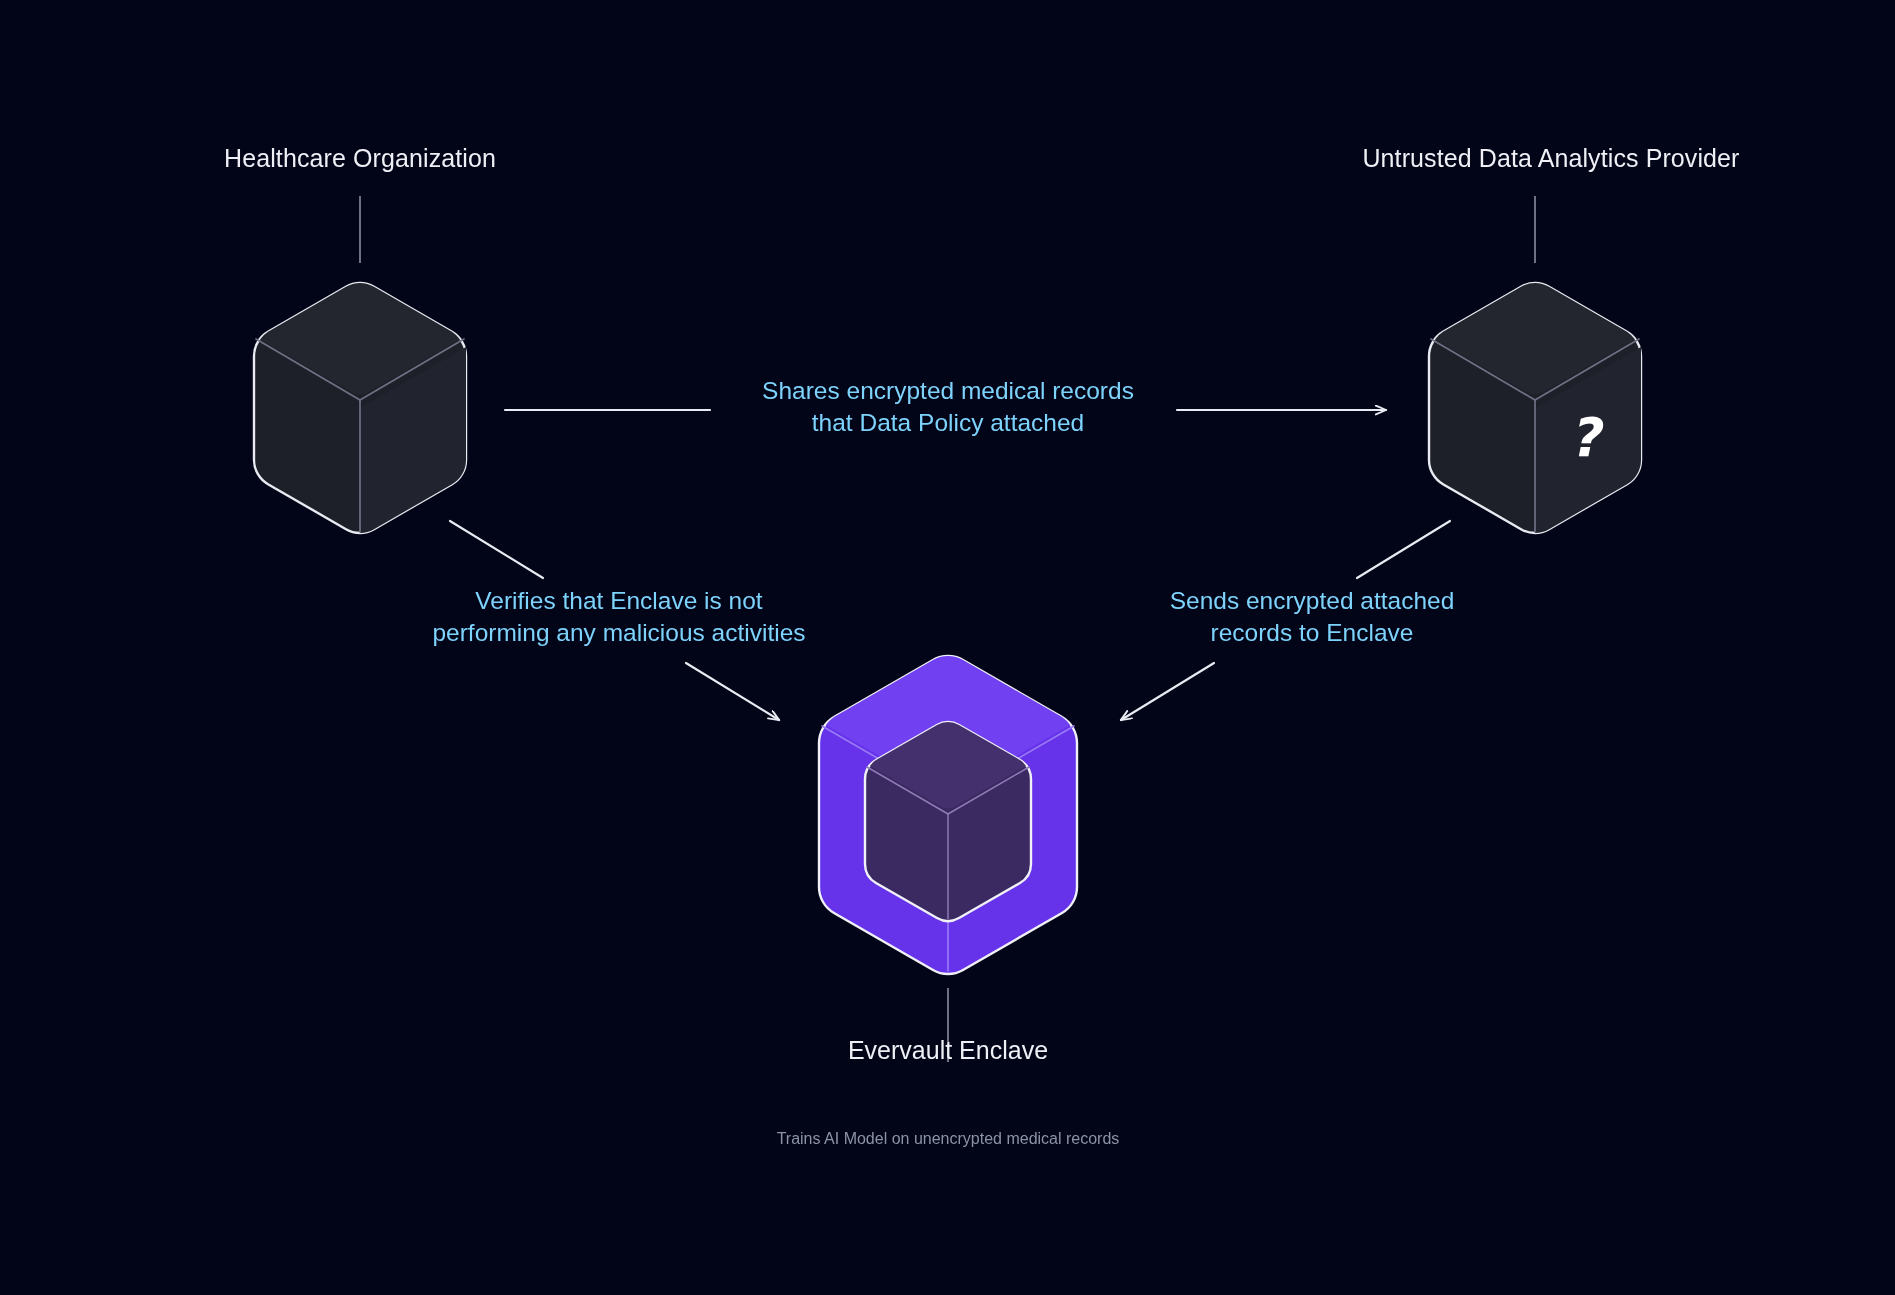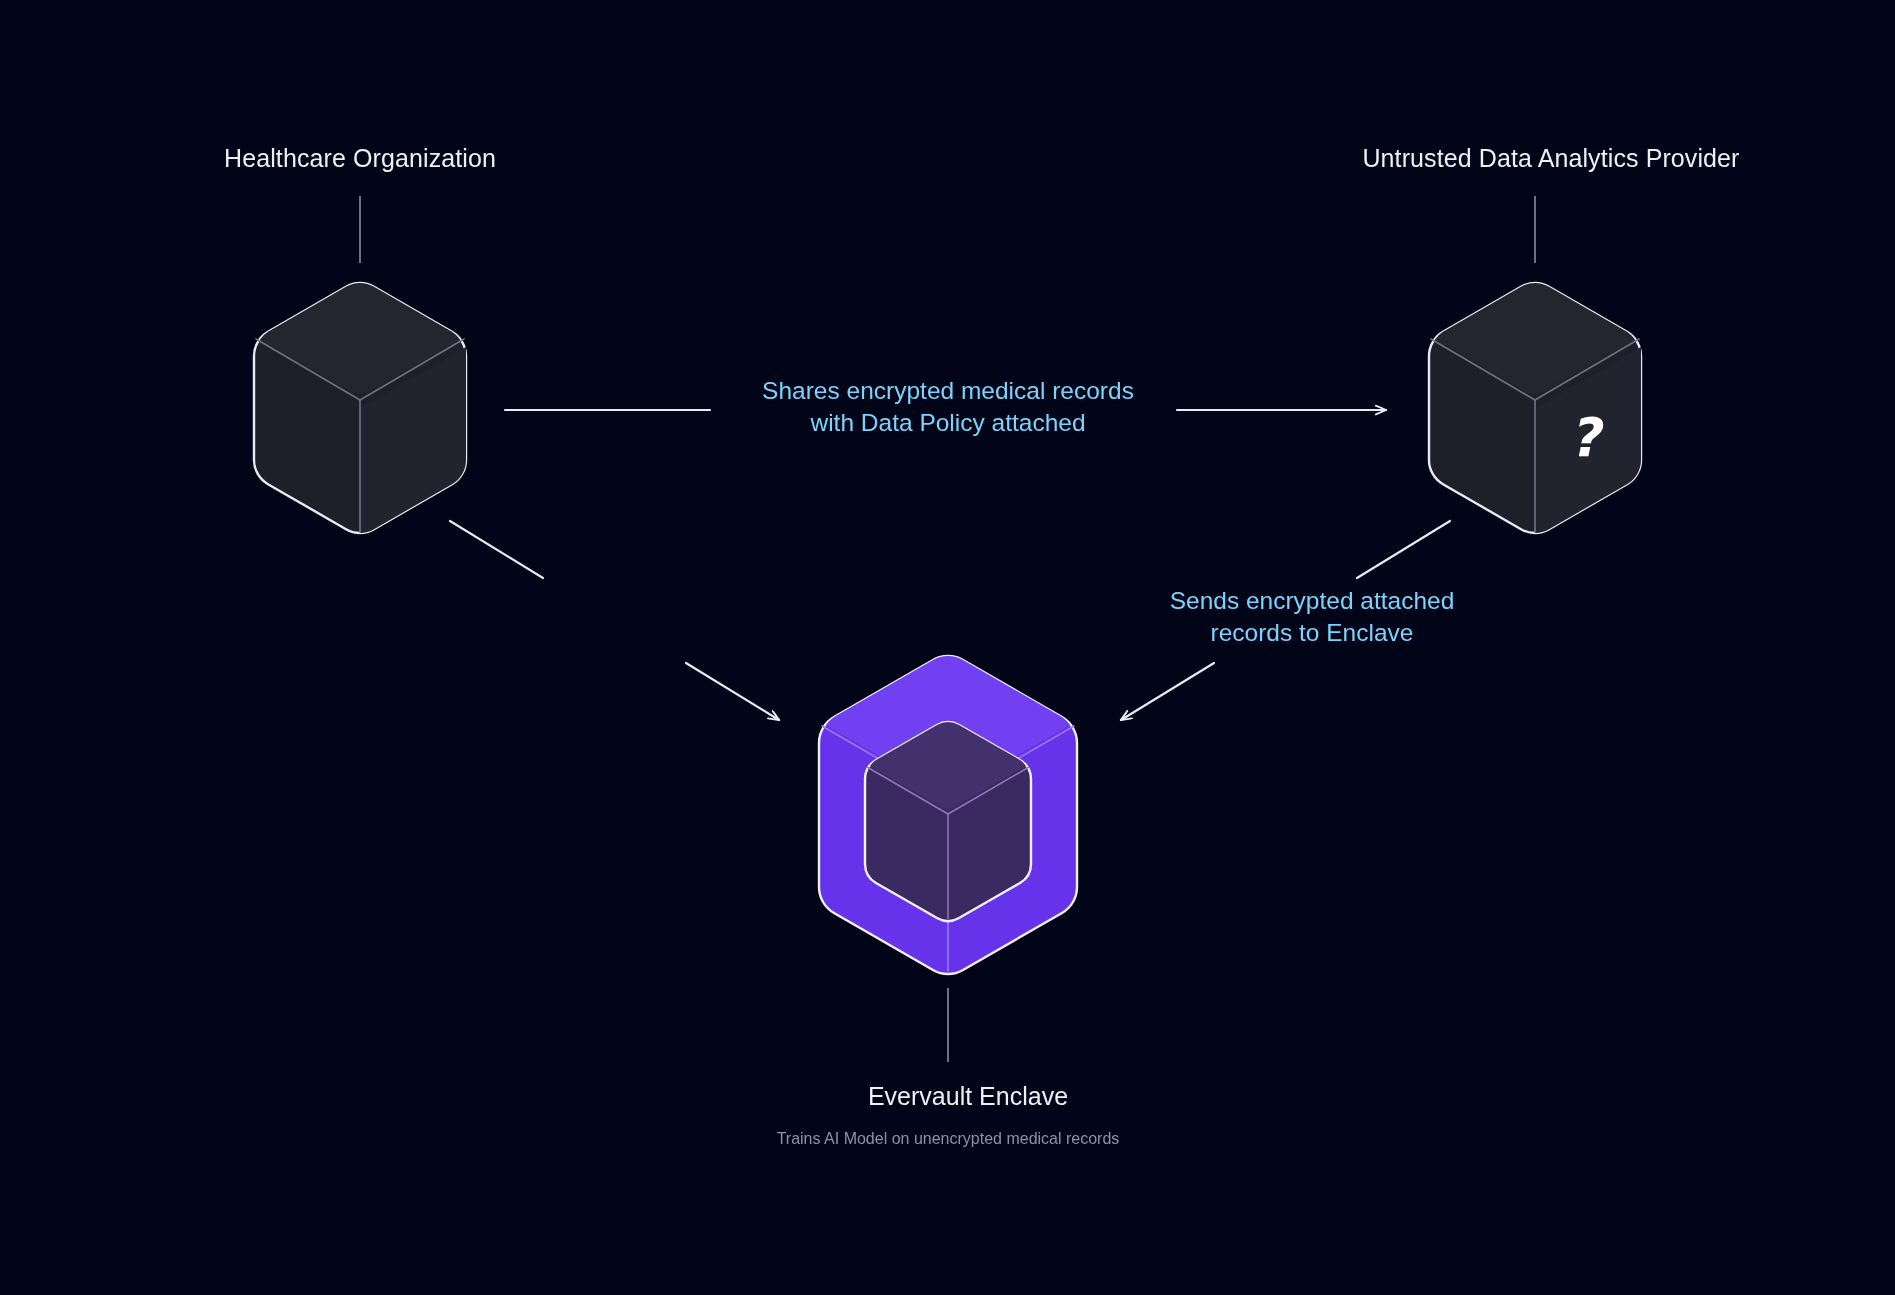--- a/index.html
+++ b/index.html
@@ -241,26 +241,30 @@
   </svg>
 
   <div class="label" style="left:360px; top:142px;">Healthcare Organization</div>
 
   <div class="label" style="left:1535px; top:142px;margin-left:16px;">Untrusted Data Analytics Provider</div>
 
   <div class="qmark" style="left:1589px; top:437px;">?</div>
 
   <div class="edge-label" style="left:948px; top:375px;">
     <span>Shares encrypted medical records</span>
-    <span>with Data Policy attached</span>
+    <span>that Data Policy attached</span>
   </div>
 
+  <div class="edge-label" style="left:619px; top:585px;">
+    <span>Verifies that Enclave is not</span>
+    <span>performing any malicious activities</span>
+  </div>
 
   <div class="edge-label" style="left:1312px; top:585px;">
     <span>Sends encrypted attached</span>
     <span>records to Enclave</span>
   </div>
 
-  <div class="node-title" style="left:948px; top:1080px;margin-left:20px;">Evervault Enclave</div>
+  <div class="node-title" style="left:948px; top:1034px;">Evervault Enclave</div>
 
   <div class="node-sub" style="left:948px; top:1122px;">Trains AI Model on unencrypted medical records</div>
 
 </div>
 
 </body></html>

